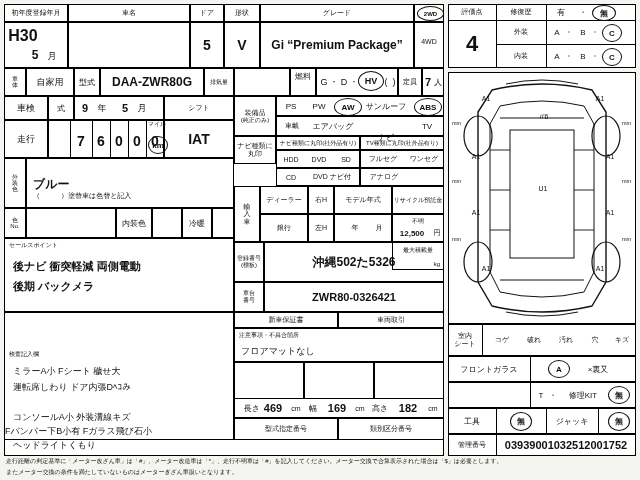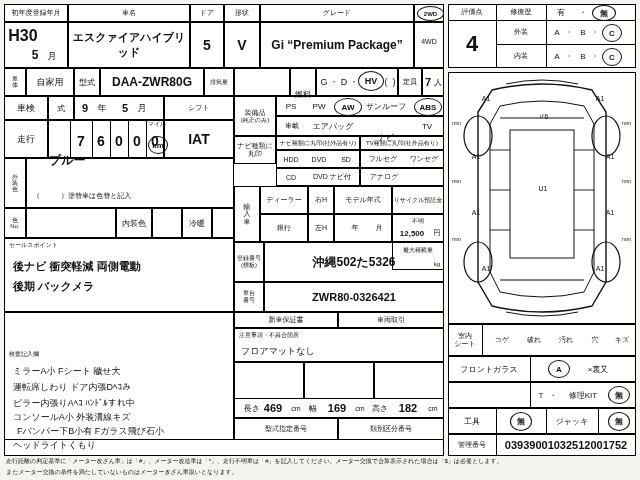--- a/index.html
+++ b/index.html
@@ -50,23 +50,20 @@
       <span class="s16 b">H30</span>
     </div>
   <div class="val" style="left:24px;top:45px;width:22px;height:20px;">
       <span class="s12 b">5</span>
     </div>
   <div class="val" style="left:44px;top:47px;width:16px;height:18px;">
       <span class="s9">月</span>
     </div>
 
   <div class="bx" style="left:68px;top:22px;width:122px;height:46px;"></div>
-  <div class="val" style="left:68px;top:22px;width:122px;height:46px;">
-      <span class="s11 b">エスクァイアハイブリッド</span>
-    </div>
 
   <div class="bx" style="left:190px;top:22px;width:34px;height:46px;"></div>
   <div class="val" style="left:190px;top:22px;width:34px;height:46px;">
       <span class="s14 b">5</span>
     </div>
 
   <div class="bx" style="left:224px;top:22px;width:36px;height:46px;"></div>
   <div class="val" style="left:224px;top:22px;width:36px;height:46px;">
       <span class="s14 b">V</span>
     </div>
@@ -101,21 +98,21 @@
     </div>
 
   <div class="bx" style="left:204px;top:68px;width:30px;height:28px;"></div>
   <div class="val" style="left:204px;top:68px;width:30px;height:28px;flex-direction:column;line-height:1.0">
       <span class="s6">排気量</span>
     </div>
 
   <div class="bx" style="left:234px;top:68px;width:56px;height:28px;"></div>
 
   <div class="bx" style="left:290px;top:68px;width:26px;height:28px;"></div>
-  <div class="val" style="left:290px;top:80px;width:26px;height:28px;">
+  <div class="val" style="left:290px;top:62px;width:26px;height:28px;">
       <span class="s8">燃料</span>
     </div>
 
   <div class="bx" style="left:316px;top:68px;width:82px;height:28px;"></div>
   <div class="val" style="left:318px;top:68px;width:12px;height:28px;">
       <span class="s9">G</span>
     </div>
   <div class="val" style="left:330px;top:68px;width:8px;height:28px;">
       <span class="s9">･</span>
     </div>
@@ -301,21 +298,21 @@
     </div>
 
   <div class="bx" style="left:4px;top:158px;width:22px;height:50px;"></div>
   <div class="val" style="left:4px;top:158px;width:22px;height:50px;flex-direction:column;line-height:1.05">
       <span class="s6">外</span>
       <span class="s6">装</span>
       <span class="s6">色</span>
     </div>
 
   <div class="bx" style="left:26px;top:158px;width:208px;height:50px;"></div>
-  <div class="val left pad2" style="left:30px;top:148px;width:180px;height:24px;margin-left:16px;">
+  <div class="val left pad2" style="left:30px;top:172px;width:180px;height:24px;">
       <span class="s12 b">ブルー</span>
     </div>
   <div class="val left pad2" style="left:30px;top:186px;width:200px;height:20px;">
       <span class="s7">（　　　）塗替車は色替と記入</span>
     </div>
 
   <div class="bx" style="left:4px;top:208px;width:22px;height:30px;"></div>
   <div class="val" style="left:4px;top:208px;width:22px;height:30px;flex-direction:column;line-height:1.05">
       <span class="s6">色</span>
       <span class="s6">No.</span>
@@ -446,27 +443,24 @@
   <div class="bx" style="left:4px;top:312px;width:230px;height:128px;"></div>
   <div class="val left pad2" style="left:6px;top:348px;width:90px;height:12px;">
       <span class="s6">検査記入欄</span>
     </div>
   <div class="val left pad2" style="left:10px;top:364px;width:222px;height:14px;">
       <span class="s9">ミラーA小  Fシート 穢せ大</span>
     </div>
   <div class="val left pad2" style="left:10px;top:380px;width:222px;height:14px;">
       <span class="s9">運転席しわり  ドア内張Dﾍｺみ</span>
     </div>
-  <div class="val left pad2" style="left:10px;top:396px;width:222px;height:14px;">
-      <span class="s9">ピラー内張りAﾍｺ  ﾊﾝﾄﾞﾙすれ中</span>
-    </div>
   <div class="val left pad2" style="left:10px;top:410px;width:222px;height:14px;">
       <span class="s9">コンソールA小  外装溝線キズ</span>
     </div>
-  <div class="val left pad2" style="left:14px;top:424px;width:222px;height:14px;text-align:right;">
+  <div class="val left pad2" style="left:2px;top:424px;width:222px;height:14px;text-align:right;">
       <span class="s9">Fバンパー下B小有  Fガラス飛び石小</span>
     </div>
   <div class="val left pad2" style="left:10px;top:438px;width:222px;height:14px;">
       <span class="s9">ヘッドライトくもり</span>
     </div>
 
   <div class="bx" style="left:234px;top:362px;width:70px;height:70px;"></div>
   <div class="bx" style="left:304px;top:362px;width:70px;height:70px;"></div>
   <div class="bx" style="left:374px;top:362px;width:70px;height:70px;"></div>
 

